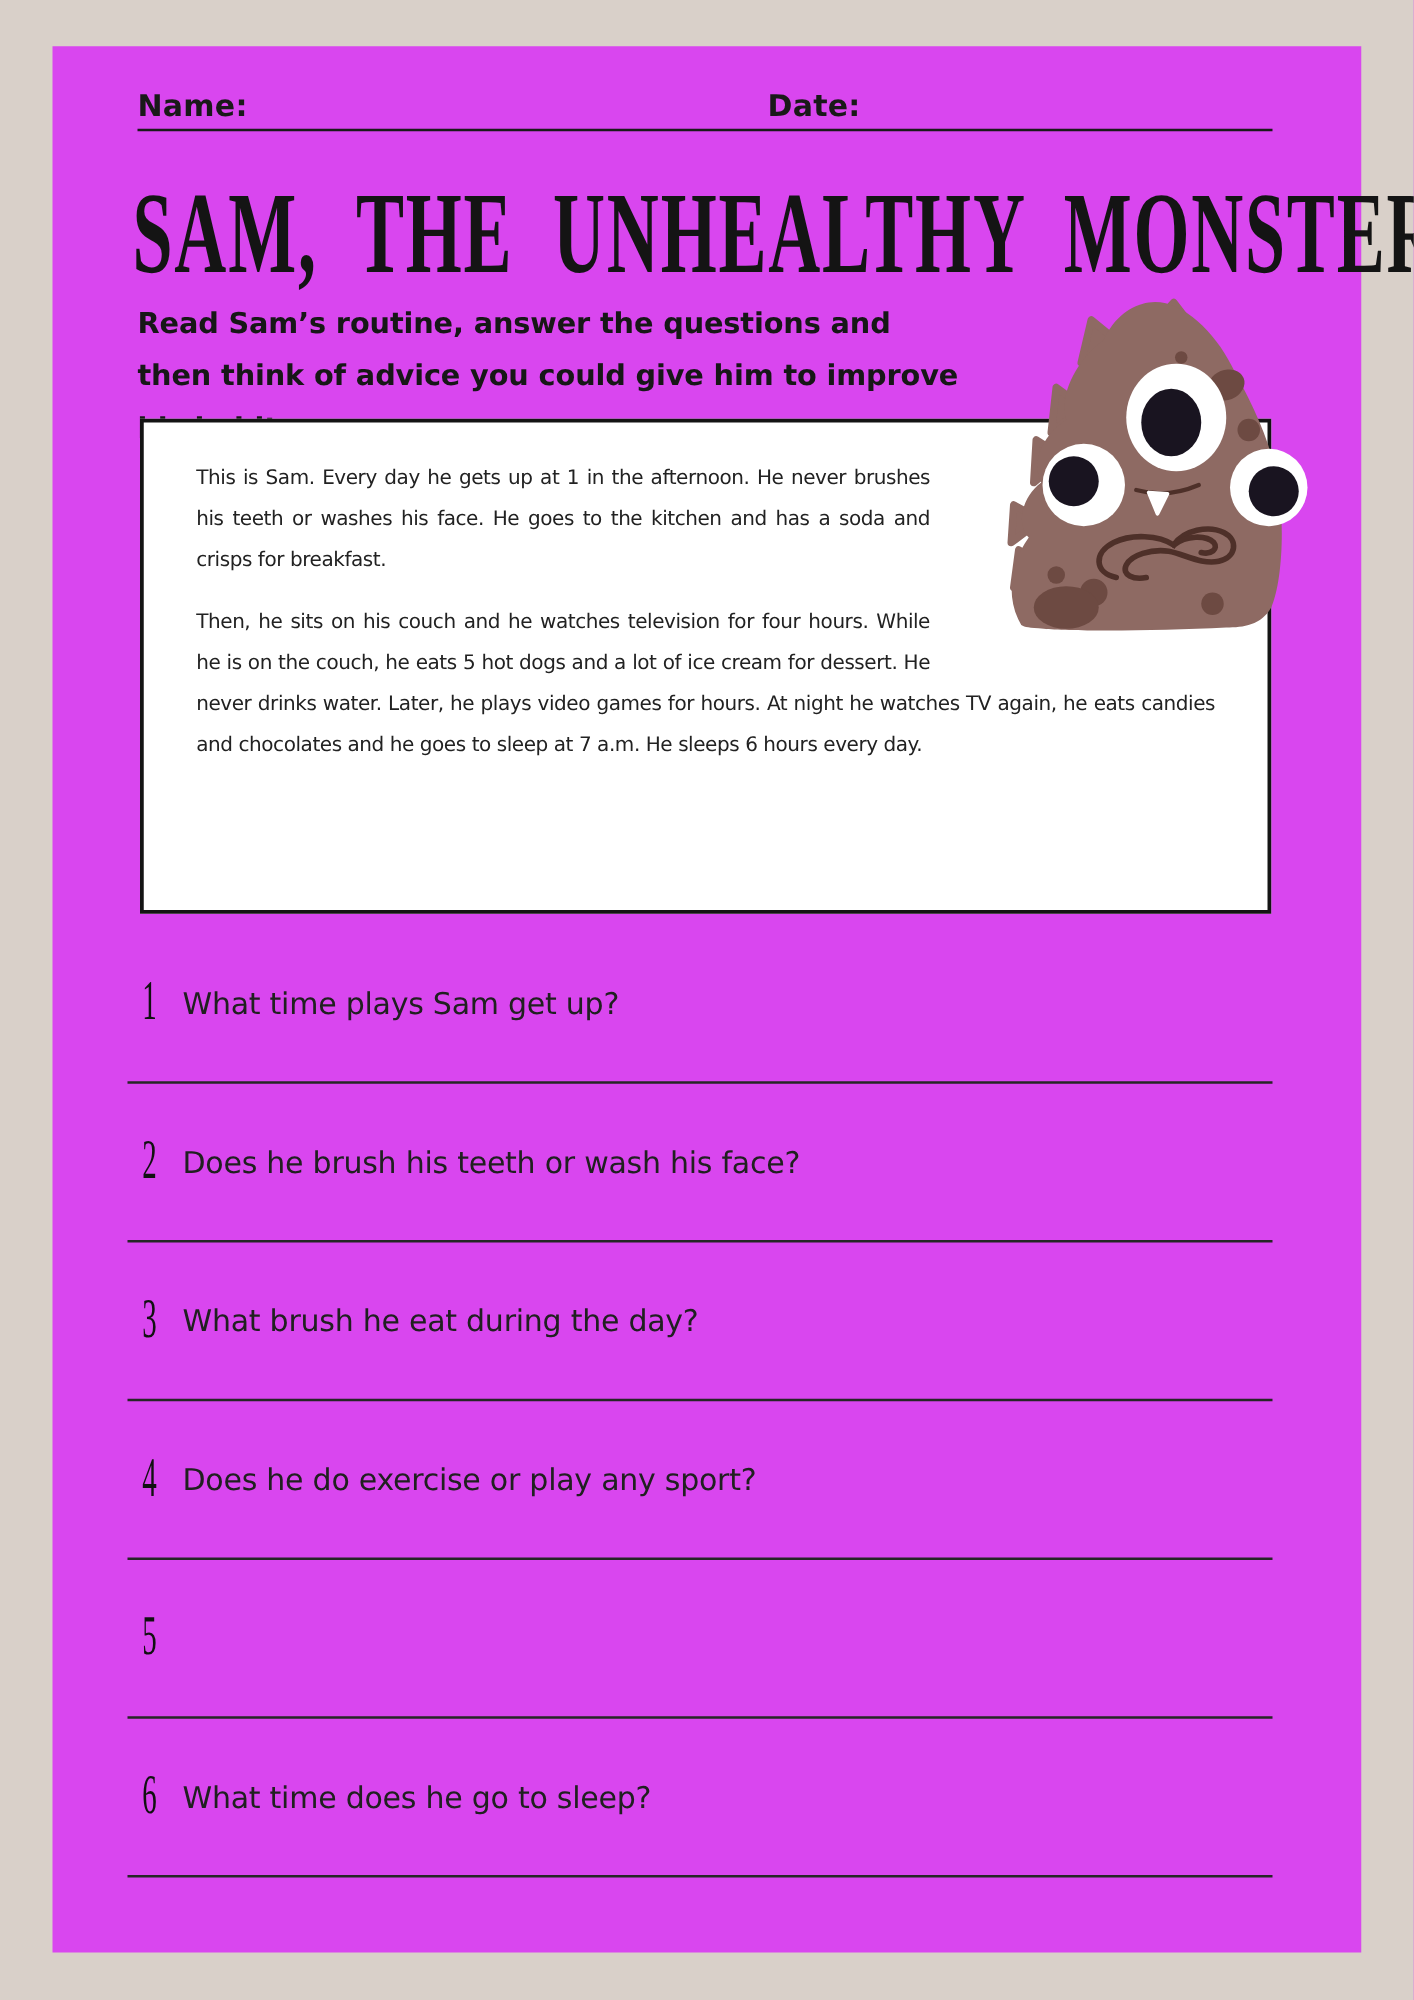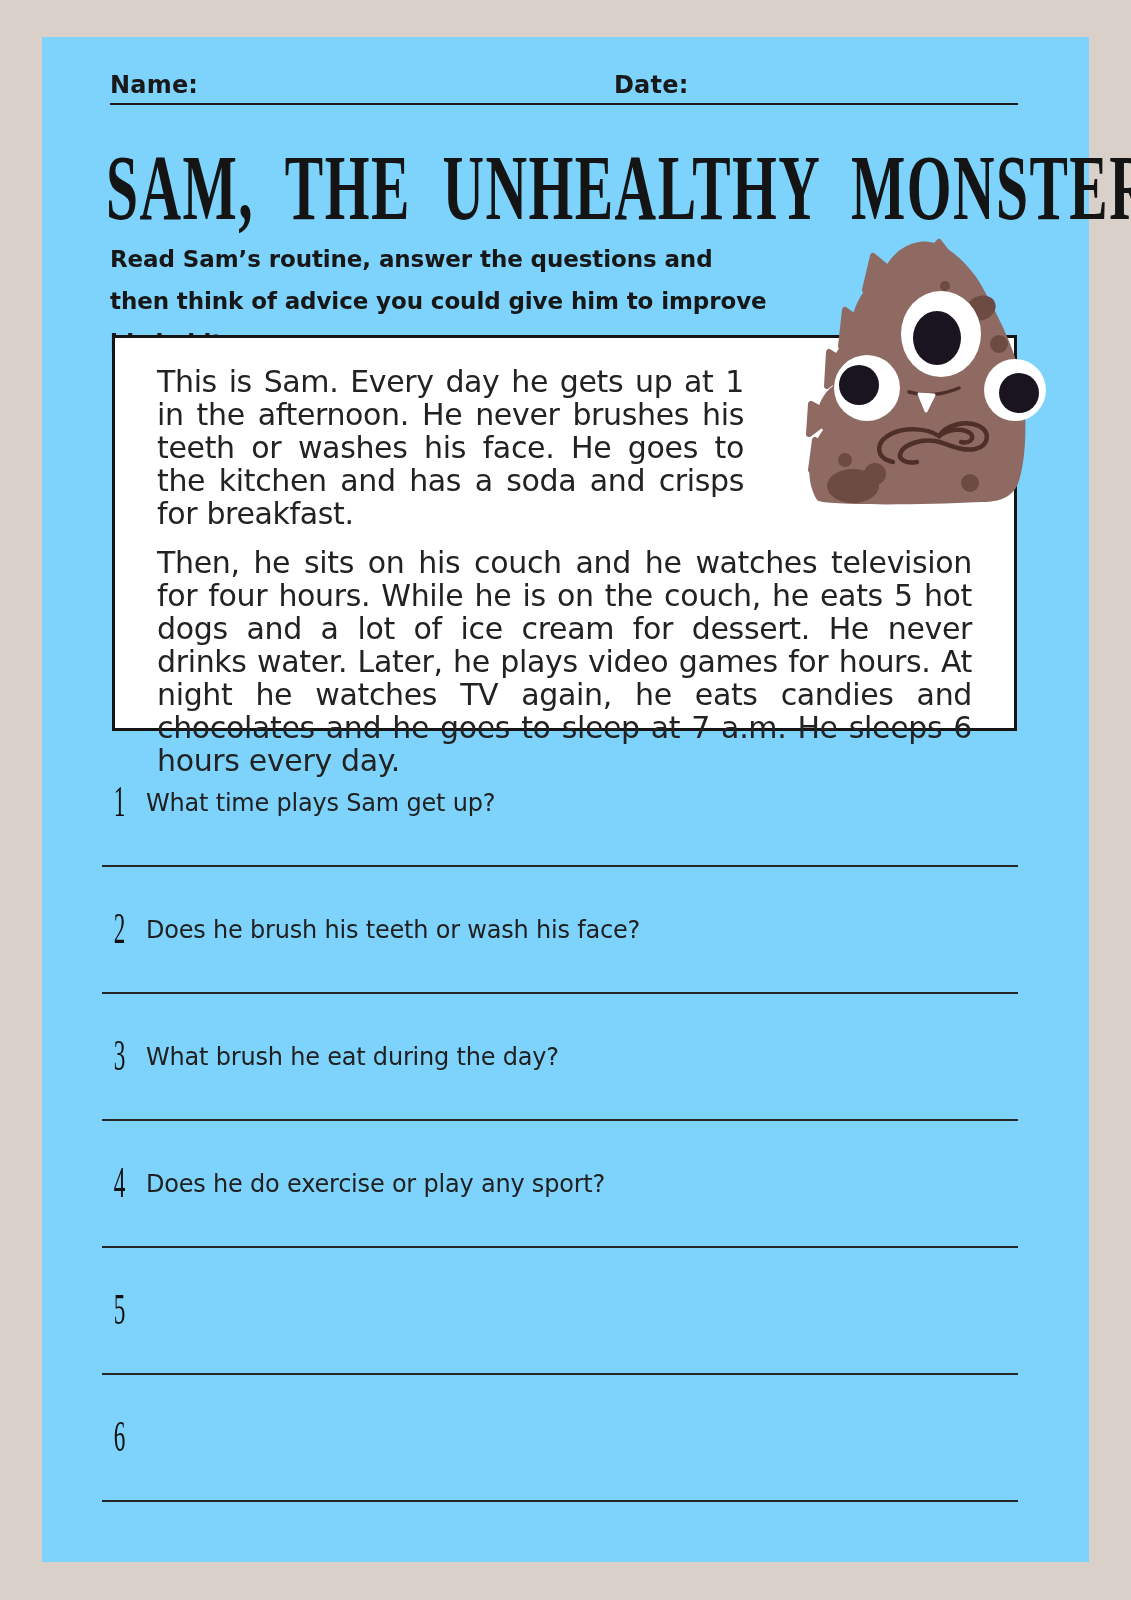--- a/index.html
+++ b/index.html
@@ -6,21 +6,21 @@
   body{
     width:1131px;height:1600px;
     background:#d9d0c9;
     font-family:"DejaVu Sans","Liberation Sans",sans-serif;
     color:#1e1e1e;
     position:relative;
     overflow:hidden;
   }
   .paper{
     position:absolute;left:42px;top:37px;width:1047px;height:1525px;
-    background:#7dd3fc;
+    background:#d946ef;
   }
   .abs{position:absolute;}
   .name-label,.date-label{
     font-size:24px;font-weight:600;letter-spacing:.2px;color:#191919;
   }
   .header-line{
     height:2px;background:#1a1a1a;
   }
   .title{
     font-family:"Liberation Serif","DejaVu Serif",serif;
@@ -34,21 +34,21 @@
     letter-spacing:-0.1px;color:#171717;
   }
   .passage-box{
     box-sizing:border-box;
     width:905px;height:396px;
     border:3px solid #141414;
     padding:27px 42px 0 42px;
     background:#ffffff;
   }
   .passage-box p{
-    margin:0;font-size:30px;line-height:33px;letter-spacing:-0.35px;
+    margin:0;font-size:16px;line-height:33px;letter-spacing:-0.35px;
     text-align:justify;color:#222222;
   }
   .passage-box p + p{margin-top:16px;}
   .monster-spacer{float:right;width:228px;height:150px;}
   .monster{
     width:252px;height:292px;z-index:5;
   }
   .question{
     left:68px;display:flex;align-items:center;gap:18px;height:40px;
   }
@@ -154,16 +154,17 @@
   </div>
   <div class="abs answer-line" style="top:1209px;"></div>
 
   <div class="abs question" style="top:1254px;">
     <span class="q-number">5</span>
   </div>
   <div class="abs answer-line" style="top:1336px;"></div>
 
   <div class="abs question" style="top:1381px;">
     <span class="q-number">6</span>
+    <span class="q-text">What time does he go to sleep?</span>
   </div>
   <div class="abs answer-line" style="top:1463px;"></div>
 
 </div>
 
 </body></html>

